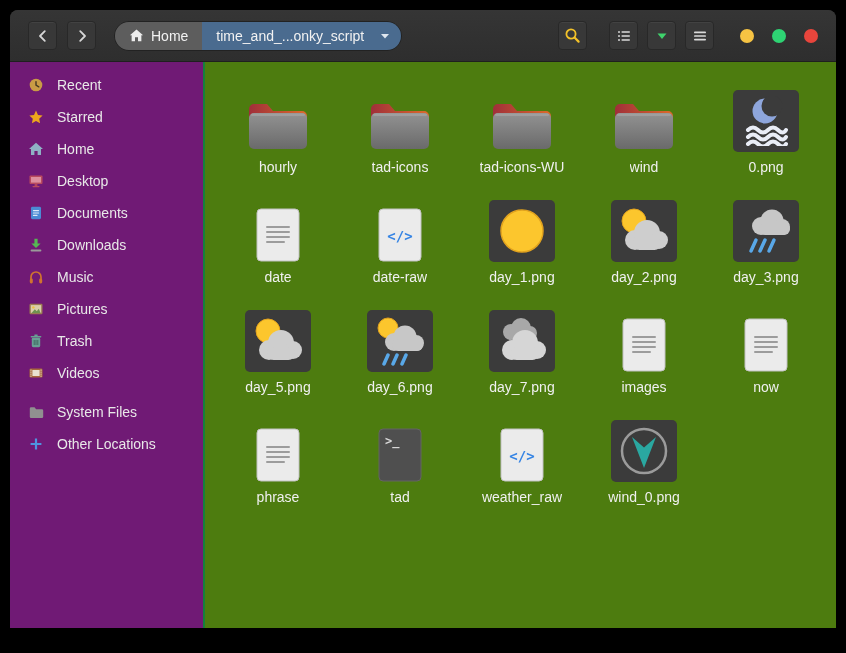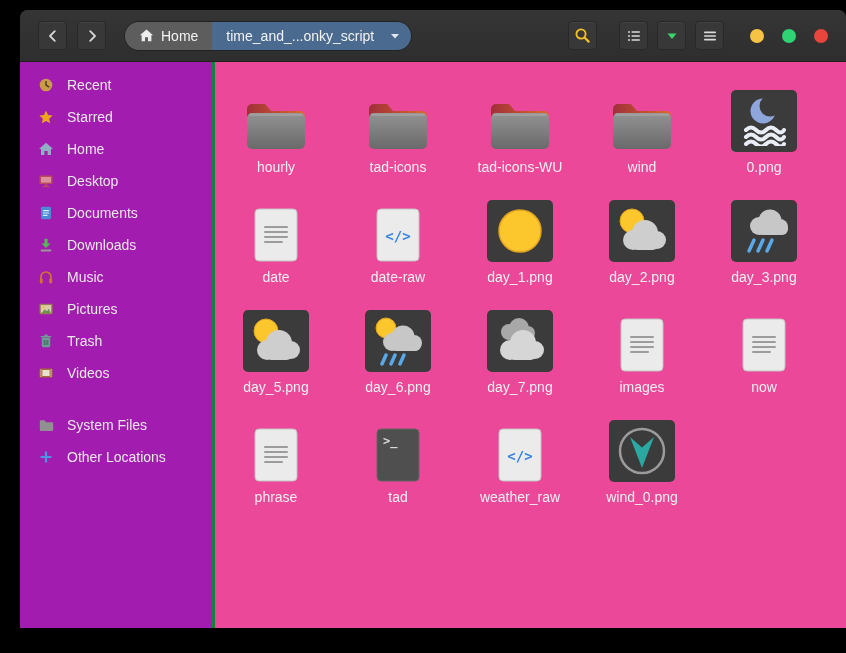--- a/index.html
+++ b/index.html
@@ -1,37 +1,37 @@
 <!DOCTYPE html>
 <html><head>
 <meta charset="utf-8">
 <style>
   *{box-sizing:border-box;margin:0;padding:0}
   html,body{width:846px;height:653px;background:#000;font-family:"Liberation Sans",sans-serif;overflow:hidden}
-  .window{position:absolute;left:20px;top:10px;width:826px;height:618px;border-radius:8px 8px 0 0;overflow:hidden;background:#2c2c2c;box-shadow:0 3px 10px rgba(0,0,0,.65)}
+  .window{position:absolute;left:10px;top:10px;width:826px;height:618px;border-radius:8px 8px 0 0;overflow:hidden;background:#2c2c2c;box-shadow:0 3px 10px rgba(0,0,0,.65)}
   .titlebar{height:52px;background:linear-gradient(#353535,#2e2e2e);border-bottom:1px solid #1f1f1f;display:flex;align-items:center;padding:0 18px}
   .nav-group{display:flex;gap:10px}
   .tb-btn{width:29px;height:29px;border-radius:4px;background:#383838;border:1px solid #282828;box-shadow:inset 0 1px 0 rgba(255,255,255,.05);display:flex;align-items:center;justify-content:center;cursor:pointer;padding:0}
   .tb-btn span{display:inline-flex}
   .breadcrumb{display:flex;margin-left:18px;height:30px;border-radius:15px;overflow:hidden;border:1px solid #222}
   .crumb{display:flex;align-items:center;gap:7px;padding:0 14px;font-size:14px;color:#f2f2f2;cursor:pointer;border:none}
   .crumb.home{background:#5d5d5d}
   .crumb.path{background:#4a6b8f;padding-right:11px;gap:16px}
   .spacer{flex:1}
   .actions{display:flex;gap:9px;align-items:center}
   .actions .gap{width:4px}
   .window-dots{display:flex;gap:18px;margin-left:26px;align-items:center}
   .dot{width:14px;height:14px;border-radius:50%;cursor:pointer}
   .body-row{display:flex;height:566px}
-  .sidebar{width:195px;background:#a21caf;border-right:4px solid #15803d;padding-top:7px;flex-shrink:0}
+  .sidebar{width:195px;background:#701a75;border-right:2px solid #15803d;padding-top:7px;flex-shrink:0}
   .side-item{display:flex;align-items:center;gap:13px;height:32px;padding:0 8px 0 18px;font-size:14px;color:#e8e8e8;cursor:pointer}
   .side-icon{width:16px;height:16px;display:inline-flex;flex-shrink:0}
   .side-label{white-space:nowrap}
-  .sidebar-secondary{margin-top:20px}
-  .content{flex:1;background:#ec4899;padding:22px 0 0 0;display:grid;grid-template-columns:repeat(5,122px);grid-auto-rows:110px;align-content:start;overflow:hidden}
+  .sidebar-secondary{margin-top:7px}
+  .content{flex:1;background:#4d7c0f;padding:22px 0 0 12px;display:grid;grid-template-columns:repeat(5,122px);grid-auto-rows:110px;align-content:start;overflow:hidden}
   .cell{display:flex;flex-direction:column;align-items:center;cursor:pointer}
   .icon-wrap{height:68px;display:flex;align-items:flex-end;justify-content:center}
   .tile{width:66px;height:62px;background:#3b3b3b;border-radius:5px;display:flex;align-items:center;justify-content:center}
   .file-label{margin-top:7px;font-size:14px;color:#f0f0f0;max-width:120px;white-space:nowrap;overflow:hidden;text-overflow:ellipsis;text-align:center}
 </style>
 </head>
 <body>
 
 <svg width="0" height="0" style="position:absolute" aria-hidden="true">
   <defs>

